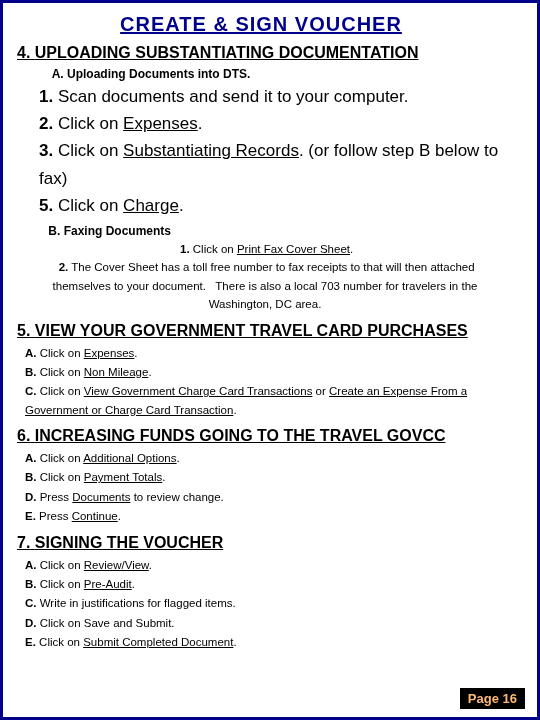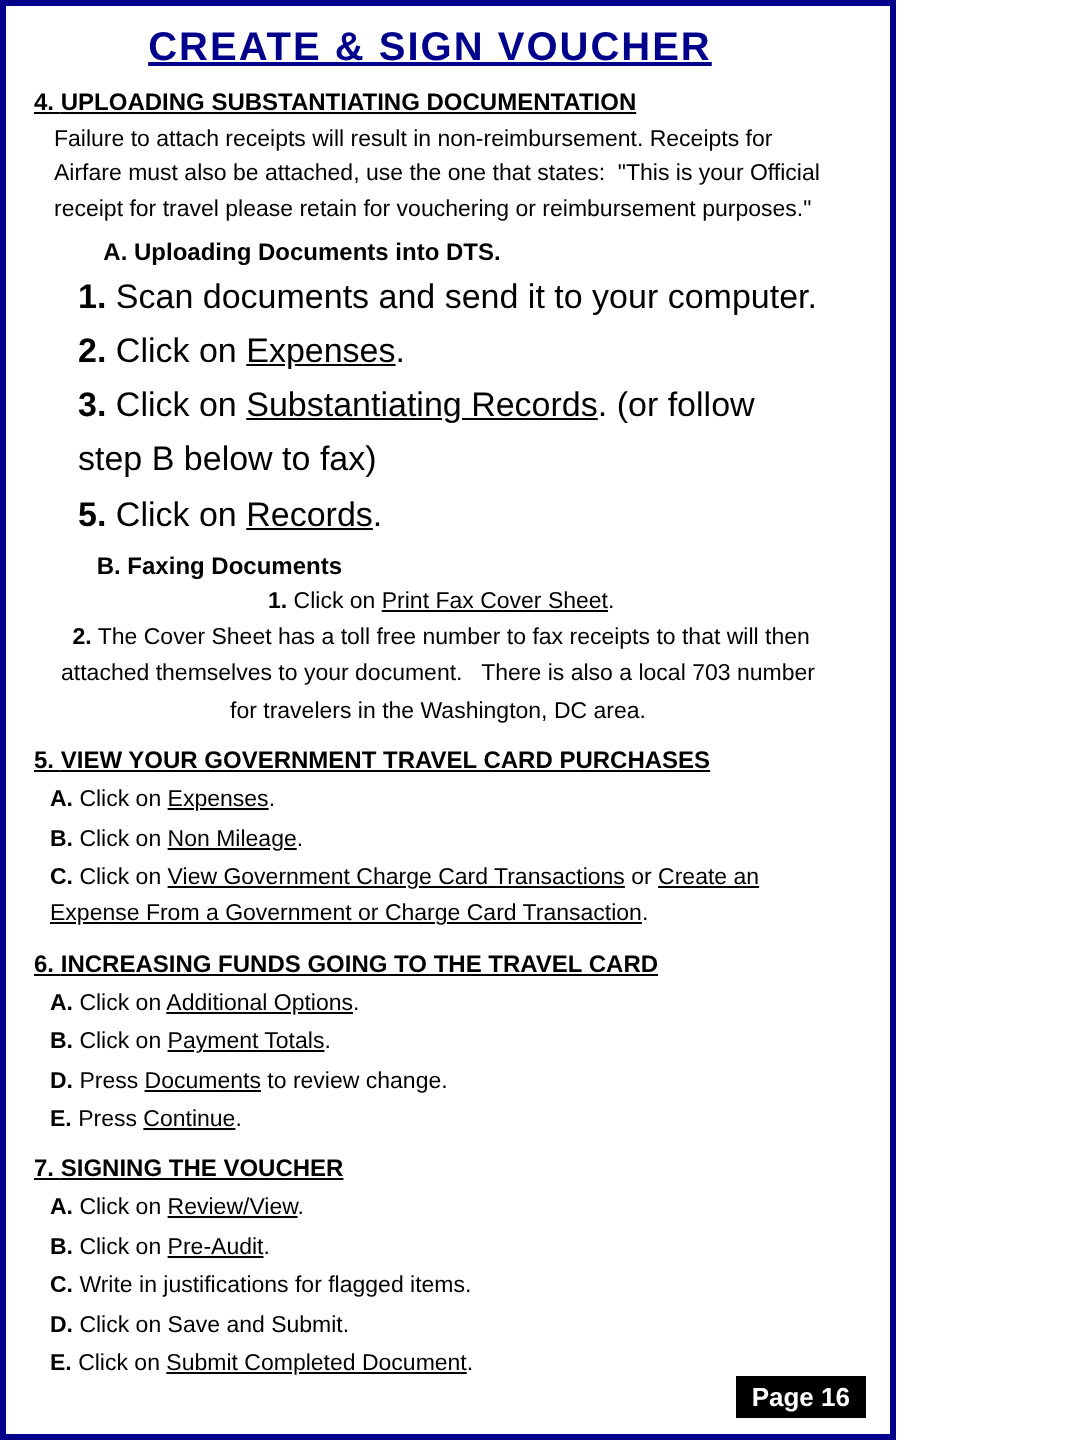--- a/index.html
+++ b/index.html
@@ -9,37 +9,37 @@
     }
     body {
       width: 540px;
       min-height: 720px;
       background: #fff;
       font-family: Arial, sans-serif;
       font-size: 12px;
       color: #000;
     }
     .page {
-      width: 448px;
+      width: 540px;
       min-height: 720px;
       border: 3px solid #00008B;
       padding: 10px 32px 10px 14px;
       position: relative;
     }
     .page-title {
       text-align: center;
       font-size: 20px;
       font-weight: bold;
       color: #00008B;
       text-decoration: underline;
       margin-bottom: 8px;
       letter-spacing: 1px;
     }
     .section-heading {
-      font-size: 12px;
+      font-size: 16px;
       font-weight: bold;
       text-decoration: underline;
       margin-bottom: 4px;
       margin-top: 6px;
     }
     .section-number {
       font-weight: bold;
       text-decoration: underline;
     }
     .warning-text {
@@ -80,21 +80,21 @@
       margin-bottom: 1px;
     }
     .alpha-label {
       font-weight: bold;
     }
     .page-number {
       position: absolute;
       bottom: 8px;
       right: 12px;
       background: #000;
-      color: #ffffff;
+      color: #fdba74;
       font-size: 13px;
       font-weight: bold;
       padding: 3px 8px;
     }
     .fax-block {
       margin-left: 8px;
       font-size: 11.5px;
       line-height: 1.6;
       text-align: center;
     }
@@ -107,34 +107,31 @@
 <body>
 
 <div class="page">
 
   <div class="page-title">CREATE &amp; SIGN VOUCHER</div>
 
   <div class="section-block">
     <div class="section-heading">
       <span class="section-number">4.</span>
       <span> UPLOADING SUBSTANTIATING DOCUMENTATION</span>
-    </div>
-    <div class="warning-text">
-      Failure to attach receipts will result in non-reimbursement. Receipts for Airfare must also be attached, use the one that states: &nbsp;"This is your Official receipt for travel please retain for vouchering or reimbursement purposes."
     </div>
 
     <div>
       <div class="sub-section-label">
         &nbsp;&nbsp;<span class="alpha-label">A.</span> Uploading Documents into DTS.
       </div>
       <ul class="numbered-list">
         <li><span class="num">1.</span> Scan documents and send it to your computer.</li>
         <li><span class="num">2.</span> Click on <span class="underline">Expenses</span>.</li>
         <li><span class="num">3.</span> Click on <span class="underline">Substantiating Records</span>. (or follow step B below to fax)</li>
-        <li><span class="num">5.</span> Click on <span class="underline">Records</span>.</li>
+        <li><span class="num">5.</span> Click on <span class="underline">Charge</span>.</li>
       </ul>
     </div>
 
     <div>
       <div class="sub-section-label">
         &nbsp;<span class="alpha-label">B.</span> Faxing Documents
       </div>
       <div class="fax-block">
         <div class="fax-item">&nbsp;<span class="num" style="font-weight:bold">1.</span> Click on <span class="underline">Print Fax Cover Sheet</span>.</div>
         <div class="fax-item">&nbsp;<span class="num" style="font-weight:bold">2.</span> The Cover Sheet has a toll free number to fax receipts to that will then attached themselves to your document. &nbsp; There is also a local 703 number for travelers in the Washington, DC area.</div>
@@ -154,21 +151,21 @@
       <span class="alpha-label">B.</span> Click on <span class="underline">Non Mileage</span>.
     </div>
     <div class="alpha-item">
       <span class="alpha-label">C.</span> Click on <span class="underline">View Government Charge Card Transactions</span> or <span class="underline">Create an Expense From a Government or Charge Card Transaction</span>.
     </div>
   </div>
 
   <div class="section-block">
     <div class="section-heading">
       <span class="section-number">6.</span>
-      <span> INCREASING FUNDS GOING TO THE TRAVEL CARD</span>
+      <span> INCREASING FUNDS GOING TO THE TRAVEL GOVCC</span>
     </div>
     <div class="alpha-item">
       <span class="alpha-label">A.</span> Click on <span class="underline">Additional Options</span>.
     </div>
     <div class="alpha-item">
       <span class="alpha-label">B.</span> Click on <span class="underline">Payment Totals</span>.
     </div>
     <div class="alpha-item">
       <span class="alpha-label">D.</span> Press <span class="underline">Documents</span> to review change.
     </div>

